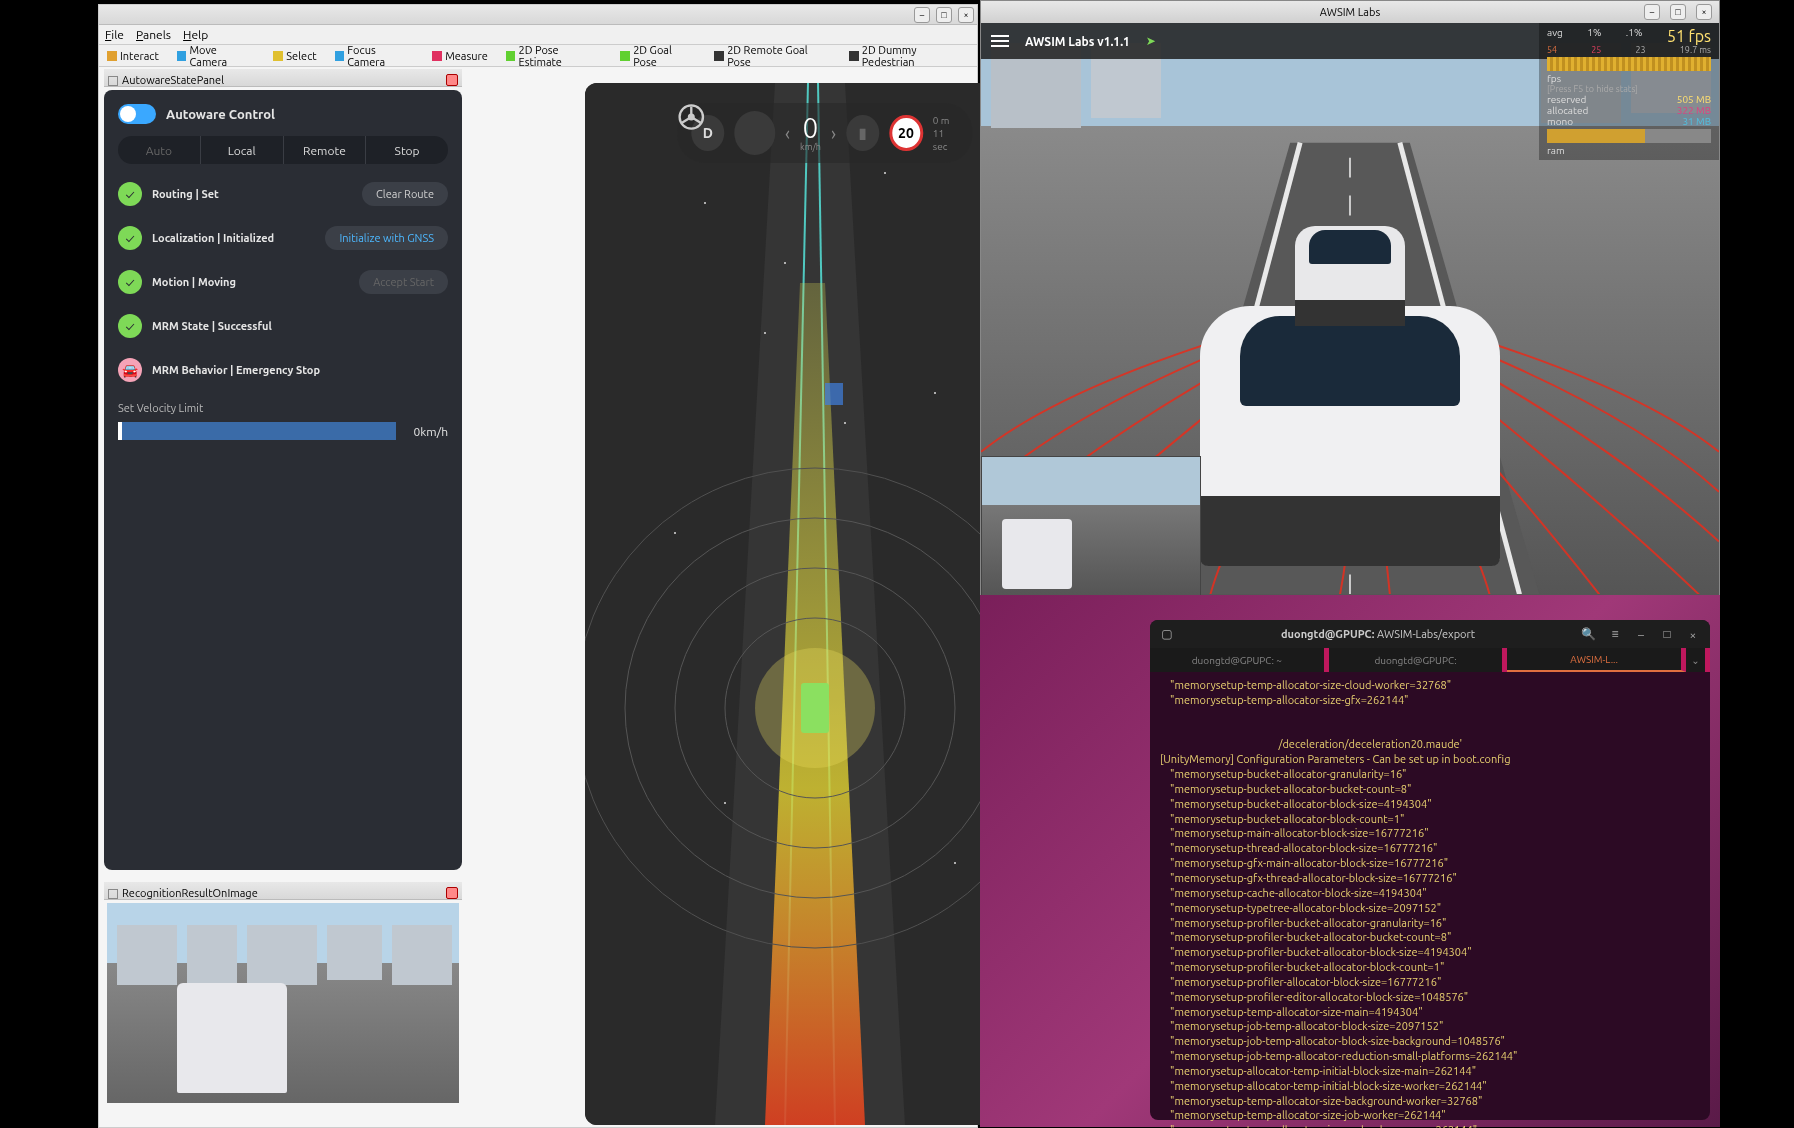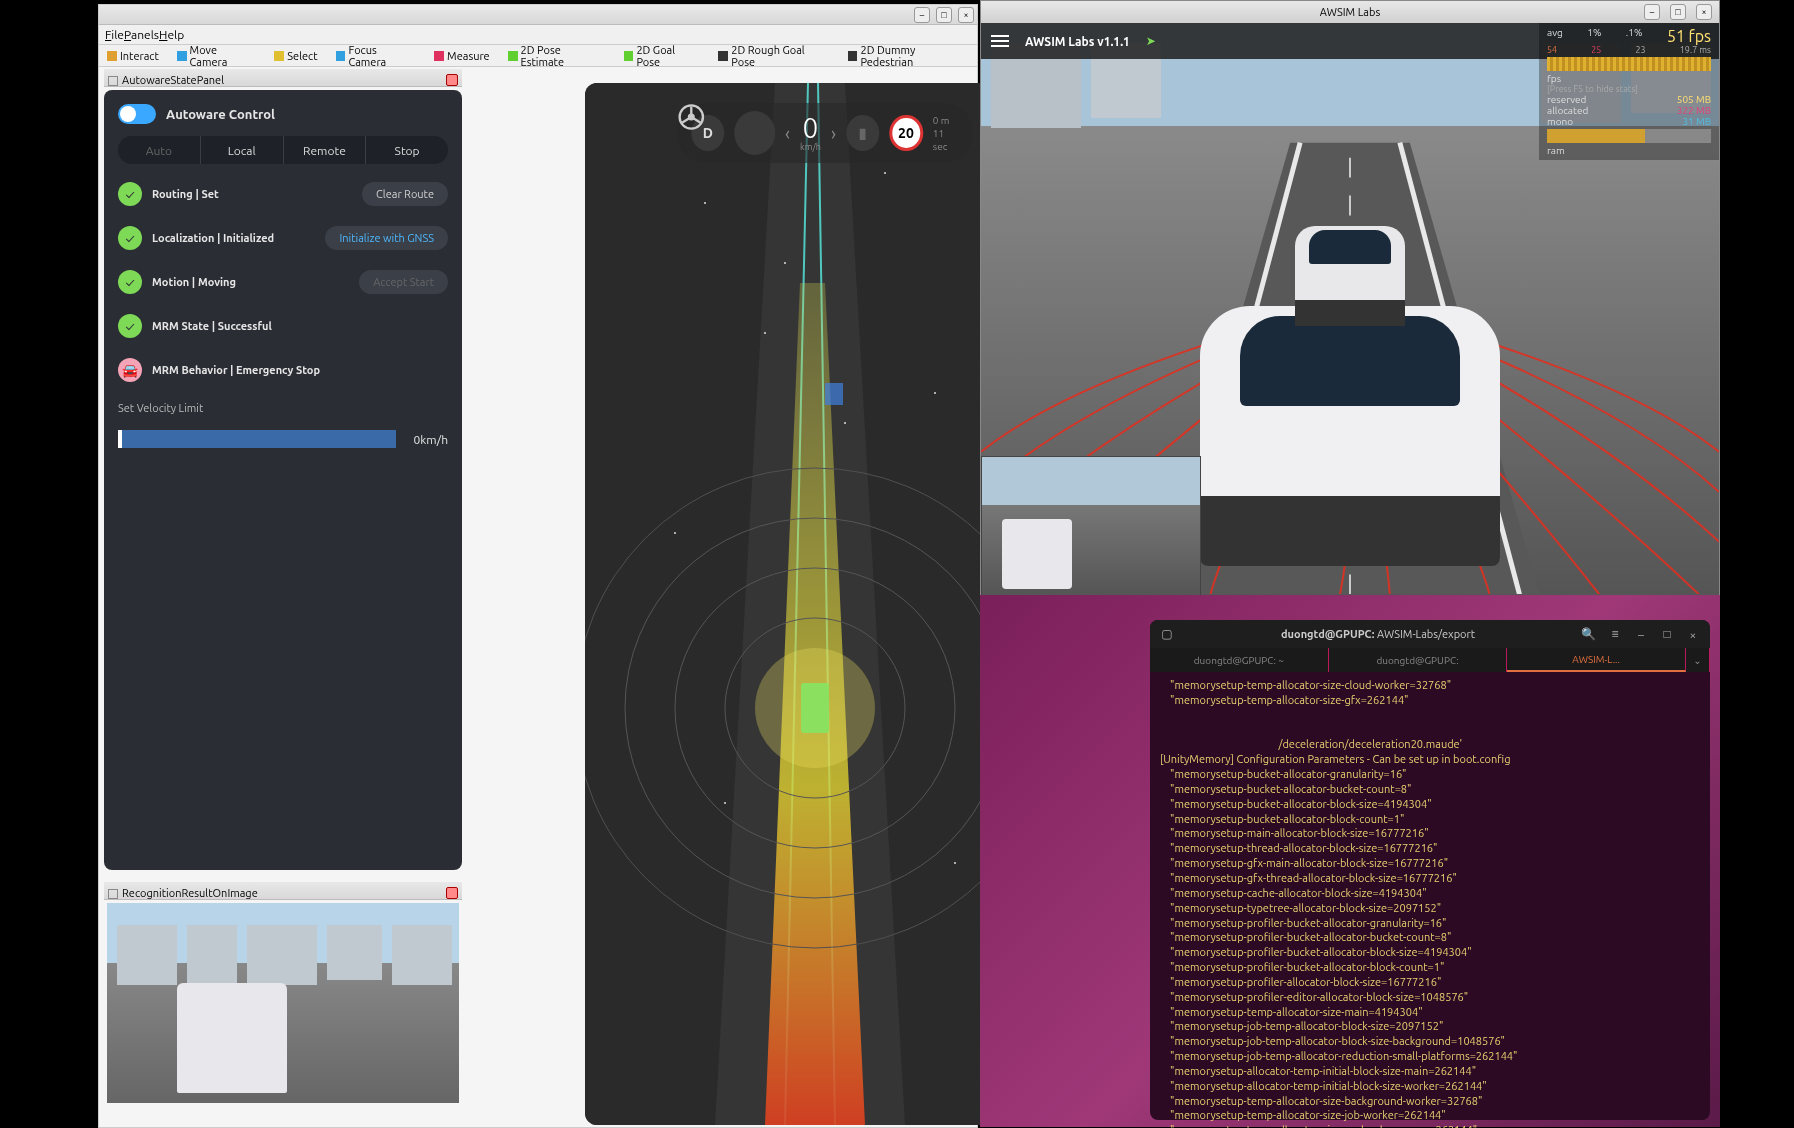--- a/index.html
+++ b/index.html
@@ -3,21 +3,21 @@
 <meta charset="utf-8">
 <style>
 * { margin:0; padding:0; box-sizing:border-box; font-family:Ubuntu,Arial,sans-serif; }
 body { background:#000; width:1794px; height:1128px; overflow:hidden; position:relative; }
 
 
 .rviz { position:absolute; left:98px; top:4px; width:880px; height:1124px; background:#f5f5f5; border:1px solid #ccc; }
 .rviz-titlebar { height:20px; background:linear-gradient(#e8e8e8,#d8d8d8); border-bottom:1px solid #bbb; display:flex; align-items:center; }
 .rviz-title-drag { flex:1; }
 .winbtn { width:16px; height:16px; margin:0 3px; border:1px solid #999; border-radius:3px; background:#eee; display:flex; align-items:center; justify-content:center; font-size:9px; cursor:pointer; }
-.rviz-menubar { height:20px; display:flex; align-items:center; padding:0 6px; font-size:12px; background:#f0f0f0; border-bottom:1px solid #ccc; }
+.rviz-menubar { height:20px; display:flex; align-items:center; padding:0 6px; font-size:12px; background:#f0f0f0; border-bottom:1px solid #ccc; gap:12px; }
 .rviz-menubar span { cursor:pointer; }
 .rviz-menubar span u { text-decoration:underline; }
 .rviz-toolbar { height:22px; display:flex; align-items:center; padding:0 4px; font-size:11px; background:#f0f0f0; border-bottom:1px solid #ccc; gap:10px; }
 .tbtn { display:flex; align-items:center; gap:3px; cursor:pointer; padding:1px 4px; }
 .tbtn .ticon { width:10px; height:10px; }
 
 
 .panel-hdr { height:18px; background:linear-gradient(#e8e8e8,#d8d8d8); border-bottom:1px solid #bbb; display:flex; align-items:flex-end; font-size:11px; padding:0 4px; }
 .panel-hdr .sq { width:10px; height:10px; border:1px solid #888; margin-right:4px; }
 .panel-hdr .closebox { width:12px; height:12px; border:1px solid #a00; background:#f88; margin-left:auto; border-radius:2px; }
@@ -32,21 +32,21 @@
 .seg.active { color:#666; }
 .status-row { display:flex; align-items:center; gap:10px; margin-bottom:20px; }
 .status-dot { width:24px; height:24px; border-radius:50%; display:flex; align-items:center; justify-content:center; }
 .dot-green { background:#7ed957; color:#2a2d34; }
 .dot-pink { background:#f5a3b7; color:#2a2d34; }
 .status-lbl { font-weight:600; font-size:11px; flex:1; }
 .pill-btn { background:#3b3f47; border-radius:16px; padding:6px 14px; font-size:11px; color:#d0d0d0; cursor:pointer; }
 .pill-btn.blue { color:#4db8ff; }
 .pill-btn.dim { color:#666; }
 .vel-label { font-size:11px; color:#bbb; }
-.slider-row { display:flex; align-items:center; gap:18px; margin-top:16px; }
+.slider-row { display:flex; align-items:center; gap:18px; margin-top:8px; }
 .slider { flex:1; height:18px; background:#3a6ba8; position:relative; }
 .slider::before { content:''; position:absolute; left:0; top:0; bottom:0; width:4px; background:#fff; }
 .bigbtn { margin-top:20px; background:#a3d4ea; color:#0a3a52; height:34px; border-radius:17px; display:flex; align-items:center; justify-content:center; font-size:12px; font-weight:600; cursor:pointer; }
 
 .recog-panel-wrap { position:absolute; left:5px; top:877px; width:358px; }
 .recog-img { width:352px; height:200px; background:linear-gradient(#b8d4e8 0%,#b8d4e8 30%,#888 30%,#666 100%); margin:3px; position:relative; overflow:hidden; }
 .recog-img .bldg { position:absolute; top:22px; height:60px; background:#c0c8d0; }
 .recog-img .van { position:absolute; bottom:10px; left:70px; width:110px; height:110px; background:#e8e8ec; border-radius:6px 6px 2px 2px; }
 
 
@@ -84,21 +84,21 @@
 .awsim-pip { position:absolute; bottom:0; left:0; width:220px; height:140px; background:linear-gradient(#b0c8d8 0%,#b0c8d8 35%,#777 35%,#555 100%); border:1px solid #444; }
 .lidar-lines { position:absolute; inset:0; pointer-events:none; }
 
 
 .term-wrap { position:absolute; left:980px; top:595px; width:740px; height:532px; background:linear-gradient(135deg,#7a1f5a,#a03878,#5a1a48); }
 .term { position:absolute; left:170px; top:25px; width:560px; height:500px; background:#2c0a24; border-radius:8px; color:#ddd; font-family:'Ubuntu Mono',monospace; font-size:11px; }
 .term-hdr { height:28px; display:flex; align-items:center; padding:0 8px; background:#1e1e1e; border-radius:8px 8px 0 0; gap:8px; }
 .term-hdr .ttl { flex:1; text-align:center; color:#ccc; font-size:11px; }
 .term-hdr .ibtn { width:18px; height:18px; display:flex; align-items:center; justify-content:center; color:#aaa; cursor:pointer; font-size:12px; }
 .term-tabs { height:24px; display:flex; background:#1a1a1a; font-size:10px; }
-.term-tab { flex:1; display:flex; align-items:center; justify-content:center; color:#888; border-right:1px solid #be185d; cursor:pointer; }
+.term-tab { flex:1; display:flex; align-items:center; justify-content:center; color:#888; border-right:5px solid #be185d; cursor:pointer; }
 .term-tab.active { color:#e07040; border-bottom:2px solid #e07040; }
 .term-tab.plus { flex:0 0 24px; }
 .term-body { padding:6px 10px; color:#e8d070; line-height:1.35; white-space:pre-wrap; overflow:hidden; }
 </style>
 </head>
 <body>
 
 <div class="rviz">
   <div class="rviz-titlebar">
     <div class="rviz-title-drag"></div>
@@ -135,21 +135,21 @@
     <div class="tbtn">
         <span class="ticon" style="background:#60d030"></span>
         <span>2D Pose Estimate</span>
       </div>
     <div class="tbtn">
         <span class="ticon" style="background:#60d030"></span>
         <span>2D Goal Pose</span>
       </div>
     <div class="tbtn">
         <span class="ticon" style="background:#333"></span>
-        <span>2D Rough Goal Pose</span>
+        <span>2D Remote Goal Pose</span>
       </div>
     <div class="tbtn">
         <span class="ticon" style="background:#333"></span>
         <span>2D Dummy Pedestrian</span>
       </div>
   </div>
 
   <div style="position:absolute;left:5px;top:64px;width:358px">
     <div class="panel-hdr">
       <div class="sq"></div>

